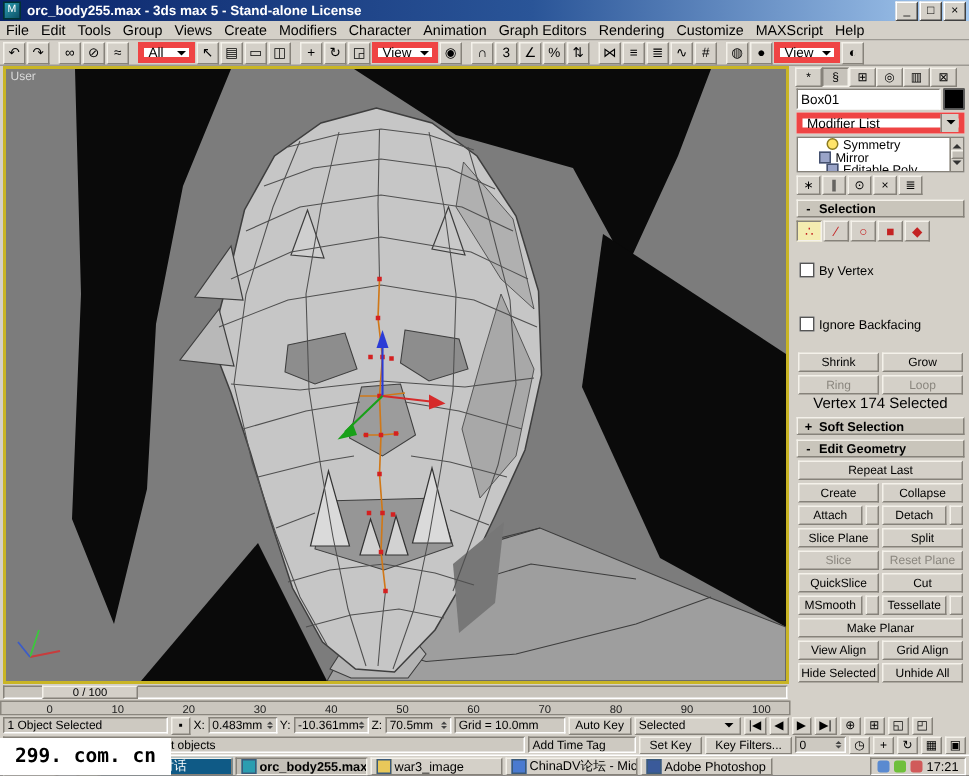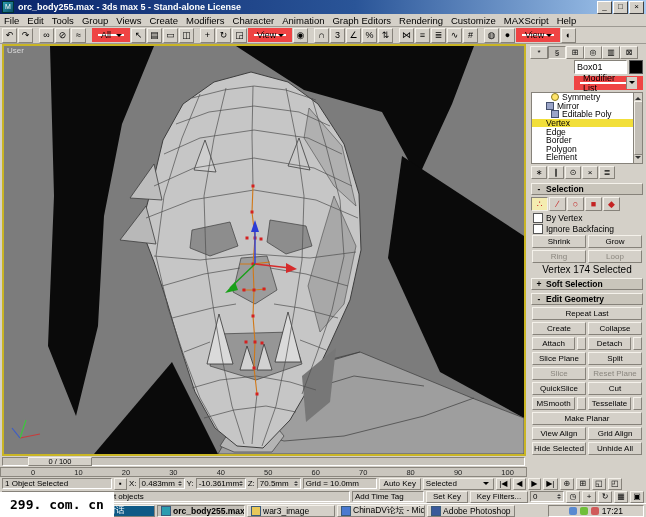--- a/index.html
+++ b/index.html
@@ -8,52 +8,52 @@
   .titlebar{position:absolute;left:0;top:0;width:646px;height:14px;background:linear-gradient(90deg,#0a246a,#2a5598 55%,#a6caf0);display:flex;align-items:center;padding:0 2px;box-sizing:border-box;}
   .app-icon{width:10px;height:10px;background:linear-gradient(135deg,#2b9db0,#0c4f66);border:1px solid #033;color:#fff;font-size:7px;line-height:10px;text-align:center;}
   .title-text{color:#fff;font-weight:bold;font-size:9px;margin-left:4px;flex:1;white-space:nowrap;overflow:hidden;}
   .winbtn{width:13px;height:11px;background:#d4d0c8;border:1px solid;border-color:#fff #404040 #404040 #fff;font-size:8px;line-height:9px;text-align:center;margin-left:1px;}
   
   .menubar{position:absolute;left:0;top:14px;width:646px;height:13px;background:#d4d0c8;display:flex;align-items:center;border-bottom:1px solid #9d9a93;box-sizing:border-box;}
   .menu-item{padding:0 4px;font-size:9.5px;white-space:nowrap;}
   .toolbar{position:absolute;left:0;top:27px;width:646px;height:17px;background:#d4d0c8;display:flex;align-items:center;gap:1px;padding:0 2px;box-sizing:border-box;border-bottom:1px solid #9d9a93;}
   .tbtn{width:15px;height:15px;background:#d4d0c8;border:1px solid;border-color:#f4f1ea #86827a #86827a #f4f1ea;font-size:9px;display:flex;align-items:center;justify-content:center;flex:0 0 auto;box-sizing:border-box;overflow:hidden;}
   .tsep{width:4px;height:15px;flex:0 0 auto;}
-  .tdrop{height:14px;background:#fff;border:6px solid #ef4444;display:flex;align-items:center;font-size:9px;padding-left:3px;box-sizing:border-box;flex:0 0 auto;}
+  .tdrop{height:14px;background:#fff;border:4px solid #ef4444;display:flex;align-items:center;font-size:9px;padding-left:3px;box-sizing:border-box;flex:0 0 auto;text-align:center;}
   .arr{width:0;height:0;border:3px solid transparent;border-top-color:#000;margin:3px 2px 0 auto;}
   .ddbtn{width:11px;height:12px;background:#d4d0c8;border-left:1px solid #86827a;display:flex;justify-content:center;margin-left:auto;}
   
   .viewport{position:absolute;left:2px;top:44px;width:524px;height:412px;border:2px solid var(--viewport-border,#c9b525);box-sizing:border-box;background:#7c7c7c;overflow:hidden;}
   .vp-label{position:absolute;left:3px;top:0;color:#d9d9d9;font-size:8px;}
   
   .cmdpanel{position:absolute;left:528px;top:44px;width:118px;height:412px;background:#d4d0c8;display:flex;flex-direction:column;overflow:hidden;box-sizing:border-box;}
   .cp-tabs{height:14px;display:flex;align-items:flex-end;padding:1px 2px 0;}
   .cp-tab{width:18px;height:13px;border:1px solid;border-color:#f4f1ea #86827a #86827a #f4f1ea;display:flex;align-items:center;justify-content:center;font-size:8px;background:#d4d0c8;box-sizing:border-box;}
   .cp-tab.active{border-color:#86827a #f4f1ea #f4f1ea #86827a;background:#c6c2ba;}
-  .cp-row{display:flex;align-items:center;gap:2px;padding:1px 3px;margin-left:43px;}
+  .cp-row{display:flex;align-items:center;gap:2px;padding:1px 3px;}
   .cp-input{border:1px solid;border-color:#86827a #fff #fff #86827a;background:#fff;height:12px;flex:1;font-size:9px;padding:0 2px;display:flex;align-items:center;}
   .swatch{width:12px;height:12px;background:#000;border:1px solid #555;flex:0 0 auto;}
   .cp-stack{margin:1px 3px;background:#fff;border:1px solid #86827a;height:70px;position:relative;overflow:hidden;}
   .stack-row{height:8.6px;display:flex;align-items:center;font-size:8.5px;padding-left:19px;gap:3px;white-space:nowrap;}
   .stack-row.ind{padding-left:14px;}
   .stack-row.sel{background:var(--highlight-yellow,#f2df3a);}
   .bulb{width:6px;height:6px;border-radius:50%;background:#ffe46a;border:1px solid #8a7a20;flex:0 0 auto;}
   .mod-ico{width:6px;height:6px;background:#9aa4c8;border:1px solid #44506e;flex:0 0 auto;}
   .stack-scroll{position:absolute;right:0;top:0;width:9px;height:100%;background:#d4d0c8;border-left:1px solid #86827a;display:flex;flex-direction:column;align-items:center;justify-content:space-between;padding:1px 0;box-sizing:border-box;}
   .sc-up,.sc-dn{width:0;height:0;border:3px solid transparent;}
   .sc-up{border-bottom-color:#333;} .sc-dn{border-top-color:#333;}
   .sc-thumb{flex:1;width:7px;background:#c2beb6;border:1px solid;border-color:#f4f1ea #86827a #86827a #f4f1ea;margin:1px 0;}
   .cp-stackbtns{display:flex;gap:1px;padding:1px 3px;height:14px;}
   .sbt{width:16px;height:13px;background:#d4d0c8;border:1px solid;border-color:#f4f1ea #86827a #86827a #f4f1ea;font-size:8px;display:flex;align-items:center;justify-content:center;box-sizing:border-box;}
   .rollout-header{height:12px;margin:2px 3px 1px;background:#c9c5bb;border:1px solid;border-color:#f4f1ea #86827a #86827a #f4f1ea;display:flex;align-items:center;font-size:8.5px;font-weight:bold;padding:0 3px;gap:3px;box-sizing:border-box;}
   .rh-sign{width:8px;text-align:center;}
   .subobj-row{display:flex;gap:1px;padding:1px 3px;justify-content:flex-start;}
   .sobtn{width:17px;height:14px;background:#d4d0c8;border:1px solid;border-color:#f4f1ea #86827a #86827a #f4f1ea;display:flex;align-items:center;justify-content:center;font-size:9px;color:var(--selection-red,#c42222);box-sizing:border-box;}
   .sobtn.active{border-color:#86827a #f4f1ea #f4f1ea #86827a;background:#f4ecb0;}
-  .checkline{display:flex;align-items:flex-end;gap:3px;padding:0 5px;height:11px;font-size:8.5px;}
+  .checkline{display:flex;align-items:flex-end;gap:3px;padding:13px 5px;height:11px;font-size:8.5px;}
   .cbox{width:8px;height:8px;background:#fff;border:1px solid #555;flex:0 0 auto;}
   .btnpair{display:flex;gap:2px;padding:1px 4px;}
   .mbtn{height:13px;background:#d4d0c8;border:1px solid;border-color:#f4f1ea #86827a #86827a #f4f1ea;font-size:8px;display:flex;align-items:center;justify-content:center;flex:1;padding:0 1px;white-space:nowrap;overflow:hidden;box-sizing:border-box;}
   .mbtn.dis{color:#8a867e;}
   .minisq{width:9px;height:13px;background:#d4d0c8;border:1px solid;border-color:#f4f1ea #86827a #86827a #f4f1ea;flex:0 0 auto;box-sizing:border-box;}
   .cp-status{text-align:center;font-size:10px;height:12px;line-height:12px;}
   .cons-row{display:flex;align-items:center;gap:3px;padding:1px 4px;font-size:8.5px;}
   .cons-dd{flex:1;height:12px;background:#fff;border:1px solid #86827a;display:flex;align-items:center;padding-left:2px;font-size:8.5px;box-sizing:border-box;}
   
   .timeslider{position:absolute;left:0;top:456px;width:527px;height:11px;background:#d4d0c8;box-sizing:border-box;}
@@ -74,21 +74,21 @@
   .taskbar{position:absolute;left:0;top:503px;width:646px;height:14px;background:#d4d0c8;border-top:1px solid #fff;display:flex;align-items:center;gap:2px;padding:0 2px;box-sizing:border-box;}
   .startbtn{height:12px;display:flex;align-items:center;gap:2px;background:#d4d0c8;border:1px solid;border-color:#f4f1ea #86827a #86827a #f4f1ea;padding:0 3px;font-size:8.5px;font-weight:bold;}
   .flag{width:8px;height:8px;display:grid;grid-template-columns:4px 4px;grid-template-rows:4px 4px;}
   .flag i:nth-child(1){background:#e23b2e;}.flag i:nth-child(2){background:#6fbf3a;}
   .flag i:nth-child(3){background:#2f6fd6;}.flag i:nth-child(4){background:#efc52e;}
   .ql{width:10px;height:10px;border:1px solid #888;background:#bcd4ea;}
   .taskbtn{height:12px;width:88px;background:#d4d0c8;border:1px solid;border-color:#f4f1ea #86827a #86827a #f4f1ea;font-size:8.5px;display:flex;align-items:center;gap:2px;padding:0 3px;white-space:nowrap;overflow:hidden;box-sizing:border-box;flex:0 0 auto;}
   .taskbtn.active{border-color:#86827a #f4f1ea #f4f1ea #86827a;background:#c3bfb7;font-weight:bold;}
   .taskbtn.alert{background:var(--alert-task,#0f5a86);color:#fff;}
   .tico{width:8px;height:8px;background:#7f9fc0;border:1px solid #3a5a7a;flex:0 0 auto;}
-  .tray{margin-left:auto;height:12px;border:1px solid;border-color:#86827a #fff #fff #86827a;display:flex;align-items:center;gap:3px;padding:0 20px;font-size:8.5px;box-sizing:border-box;}
+  .tray{margin-left:auto;height:12px;border:1px solid;border-color:#86827a #fff #fff #86827a;display:flex;align-items:center;gap:3px;padding:0 4px;font-size:8.5px;box-sizing:border-box;}
   .trico{width:8px;height:8px;border-radius:2px;}
   
   .watermark{position:absolute;left:0;top:492px;width:114px;height:25px;background:#fff;color:#000;font-family:"DejaVu Sans Mono",monospace;font-size:13px;font-weight:bold;display:flex;align-items:center;justify-content:center;z-index:60;white-space:nowrap;}
 </style>
 </head>
 <body>
 
 <div id="app">
 
   <div class="titlebar">

